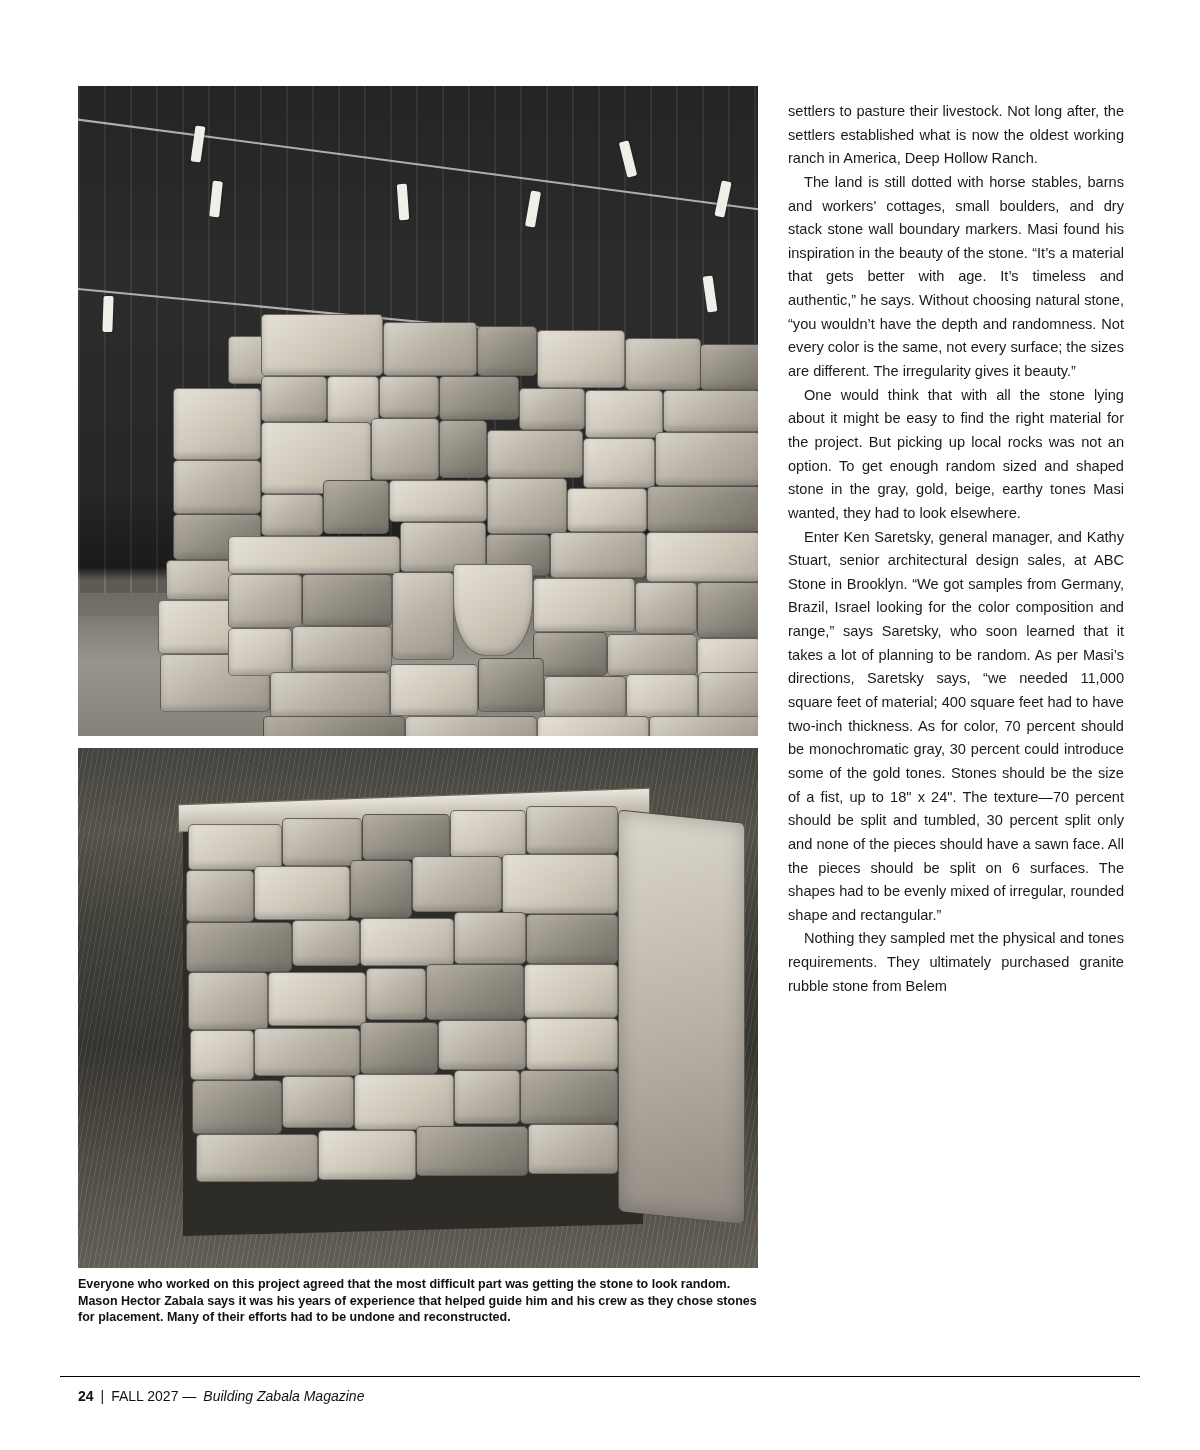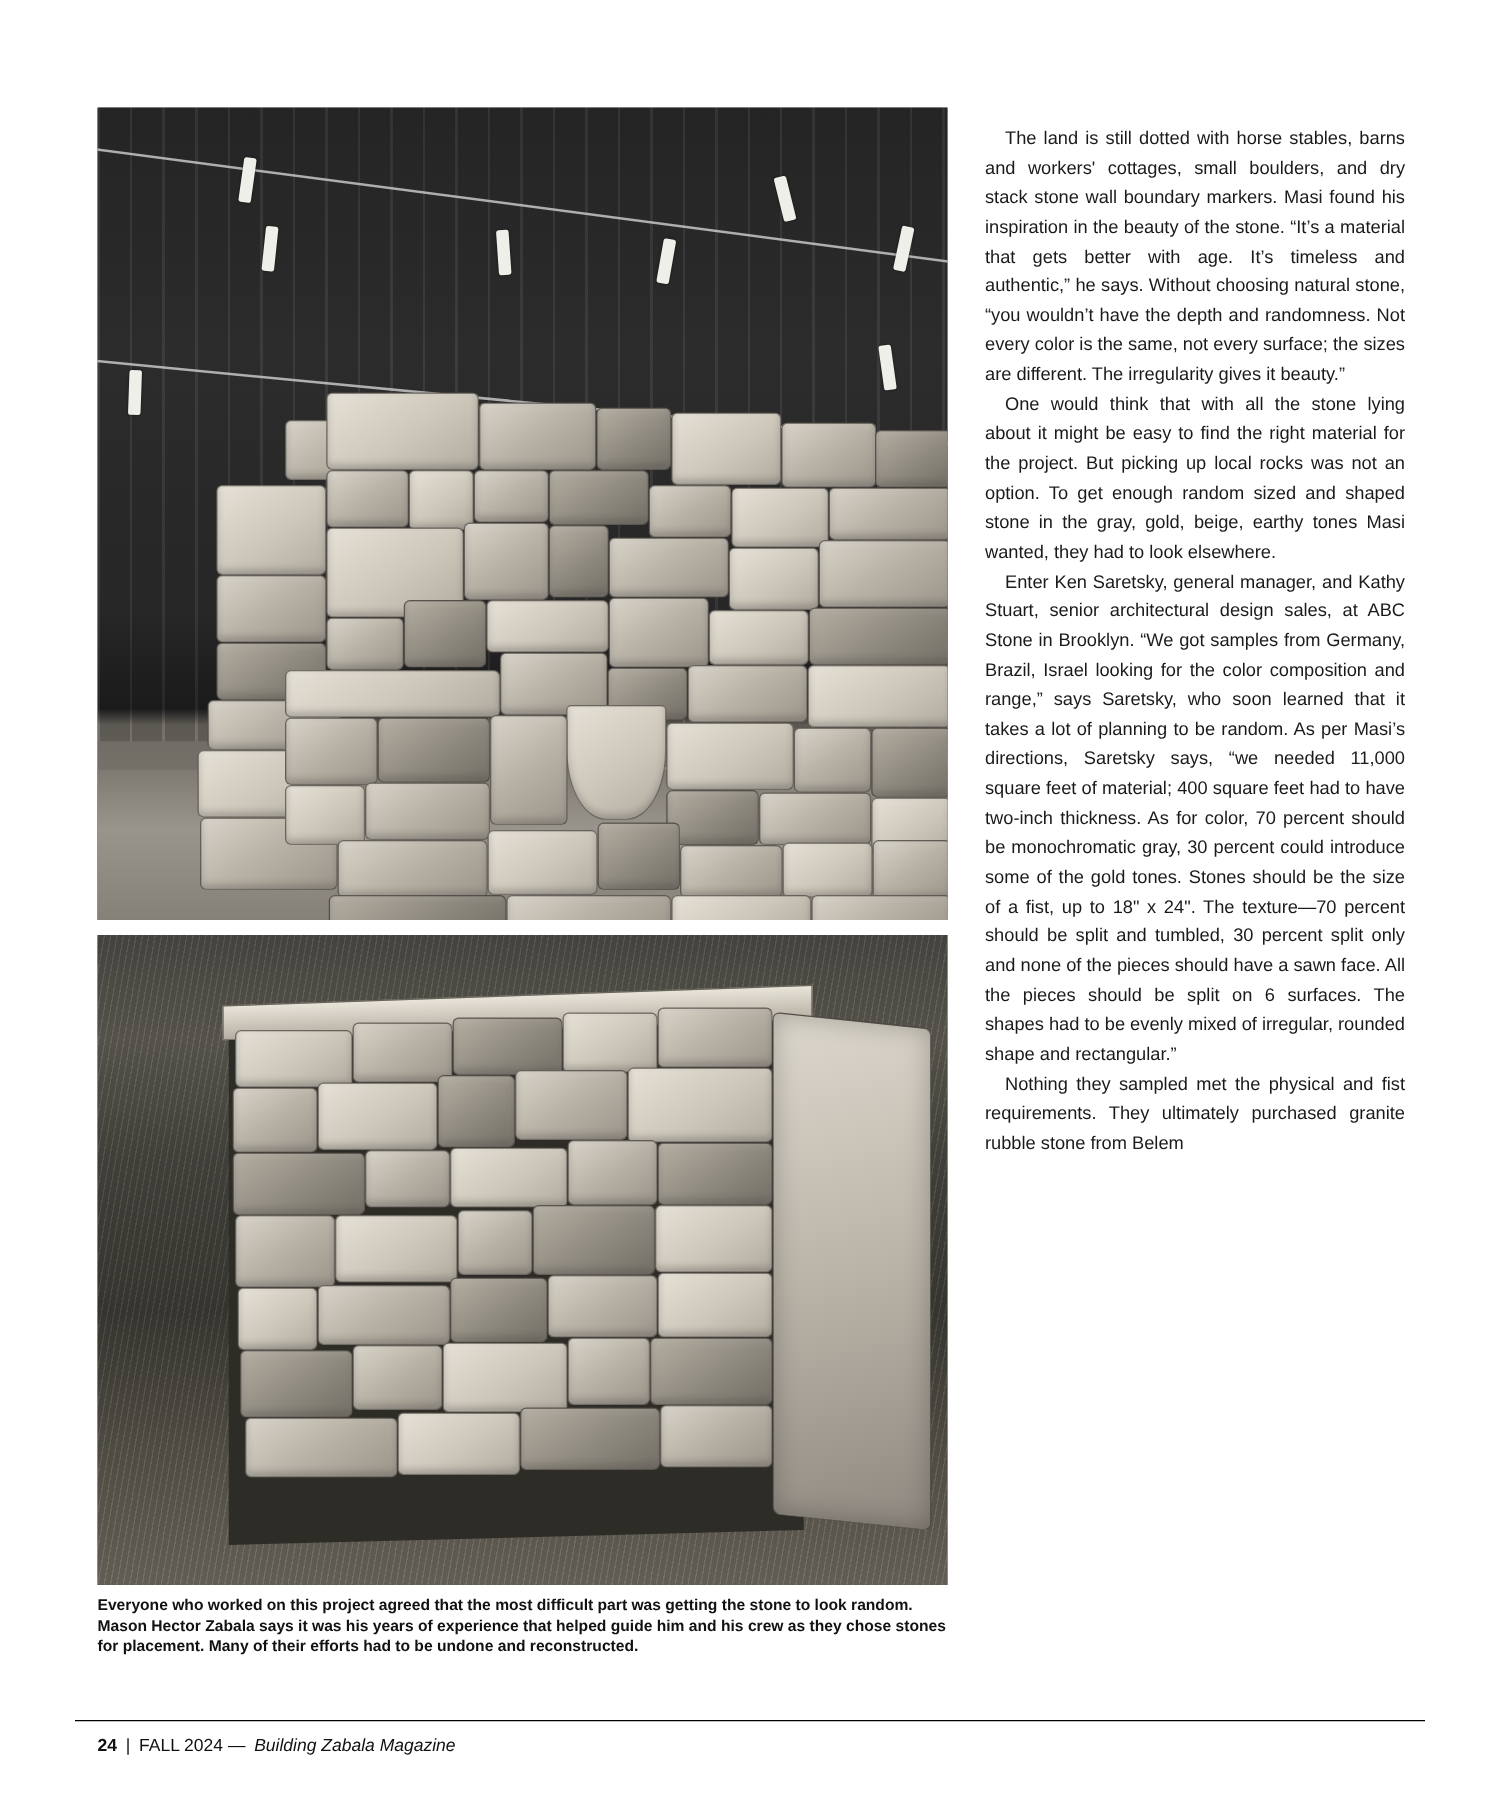--- a/index.html
+++ b/index.html
@@ -328,27 +328,28 @@
       <div class="stone dk" style="left:338px; top:378px; width:110px; height:48px;"></div>
       <div class="stone" style="left:450px; top:376px; width:88px; height:48px;"></div>
 
       <div class="p2-end"></div>
     </div>
 
     <div class="caption">Everyone who worked on this project agreed that the most difficult part was getting the stone to look random. Mason Hector Zabala says it was his years of experience that helped guide him and his crew as they chose stones for placement. Many of their efforts had to be undone and reconstructed.</div>
   </div>
 
   <div class="right-col">
+    <p class="noindent">settlers to pasture their livestock. Not long after, the settlers established what is now the oldest working ranch in America, Deep Hollow Ranch.</p>
     <p>The land is still dotted with horse stables, barns and workers' cottages, small boulders, and dry stack stone wall boundary markers. Masi found his inspiration in the beauty of the stone. “It’s a material that gets better with age. It’s timeless and authentic,” he says. Without choosing natural stone, “you wouldn’t have the depth and randomness. Not every color is the same, not every surface; the sizes are different. The irregularity gives it beauty.”</p>
     <p>One would think that with all the stone lying about it might be easy to find the right material for the project. But picking up local rocks was not an option. To get enough random sized and shaped stone in the gray, gold, beige, earthy tones Masi wanted, they had to look elsewhere.</p>
     <p>Enter Ken Saretsky, general manager, and Kathy Stuart, senior architectural design sales, at ABC Stone in Brooklyn. “We got samples from Germany, Brazil, Israel looking for the color composition and range,” says Saretsky, who soon learned that it takes a lot of planning to be random. As per Masi’s directions, Saretsky says, “we needed 11,000 square feet of material; 400 square feet had to have two-inch thickness. As for color, 70 percent should be monochromatic gray, 30 percent could introduce some of the gold tones. Stones should be the size of a fist, up to 18" x 24". The texture—70 percent should be split and tumbled, 30 percent split only and none of the pieces should have a sawn face. All the pieces should be split on 6 surfaces. The shapes had to be evenly mixed of irregular, rounded shape and rectangular.”</p>
-    <p>Nothing they sampled met the physical and fist requirements. They ultimately purchased granite rubble stone from Belem</p>
+    <p>Nothing they sampled met the physical and tones requirements. They ultimately purchased granite rubble stone from Belem</p>
   </div>
 
   <div class="footer-rule"></div>
   <div class="footer">
     <span class="pagenum">24</span>
     <span class="sep">|</span>
-    <span class="issue">FALL 2024 —</span>
+    <span class="issue">FALL 2027 —</span>
     <span class="mag">Building Zabala Magazine</span>
   </div>
 
 </div>
 
 </body></html>

